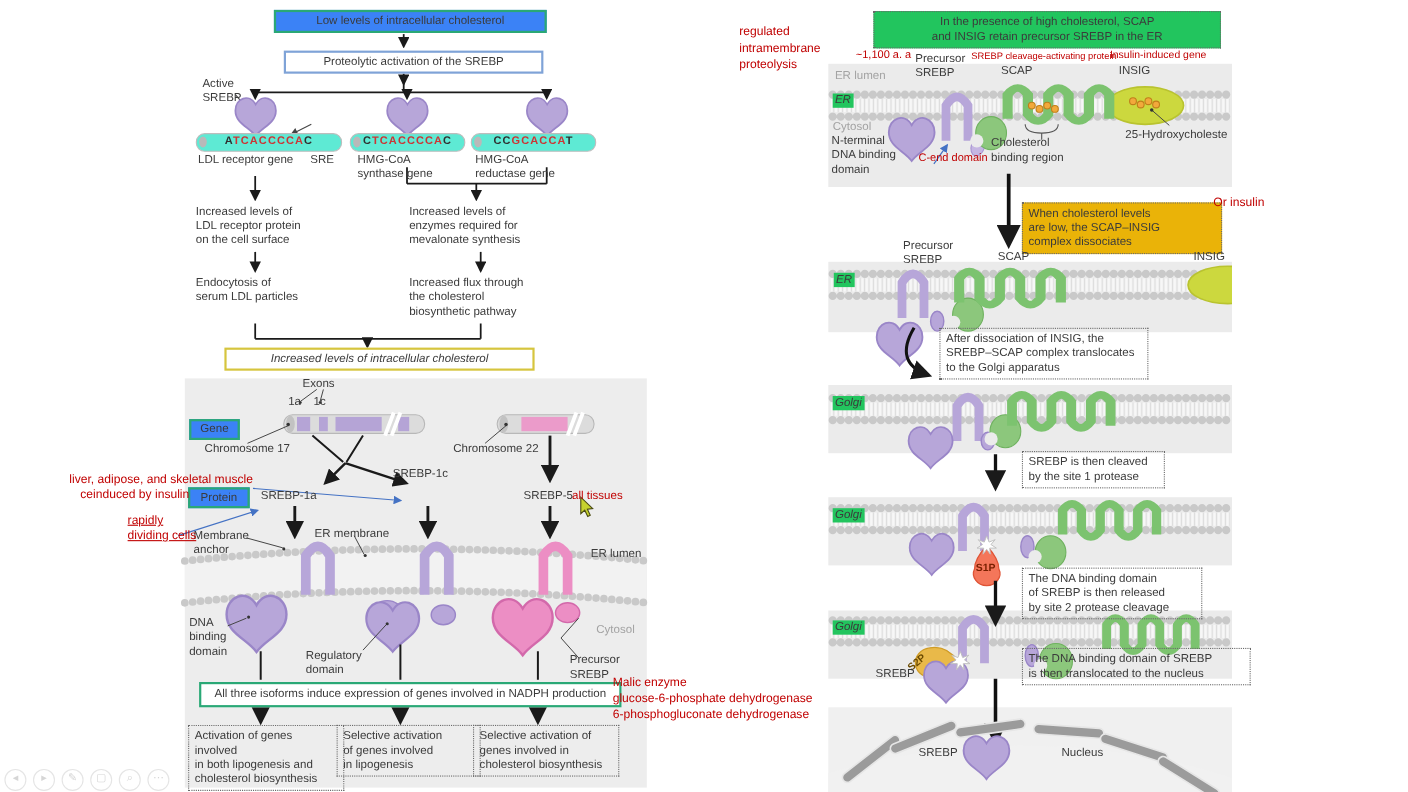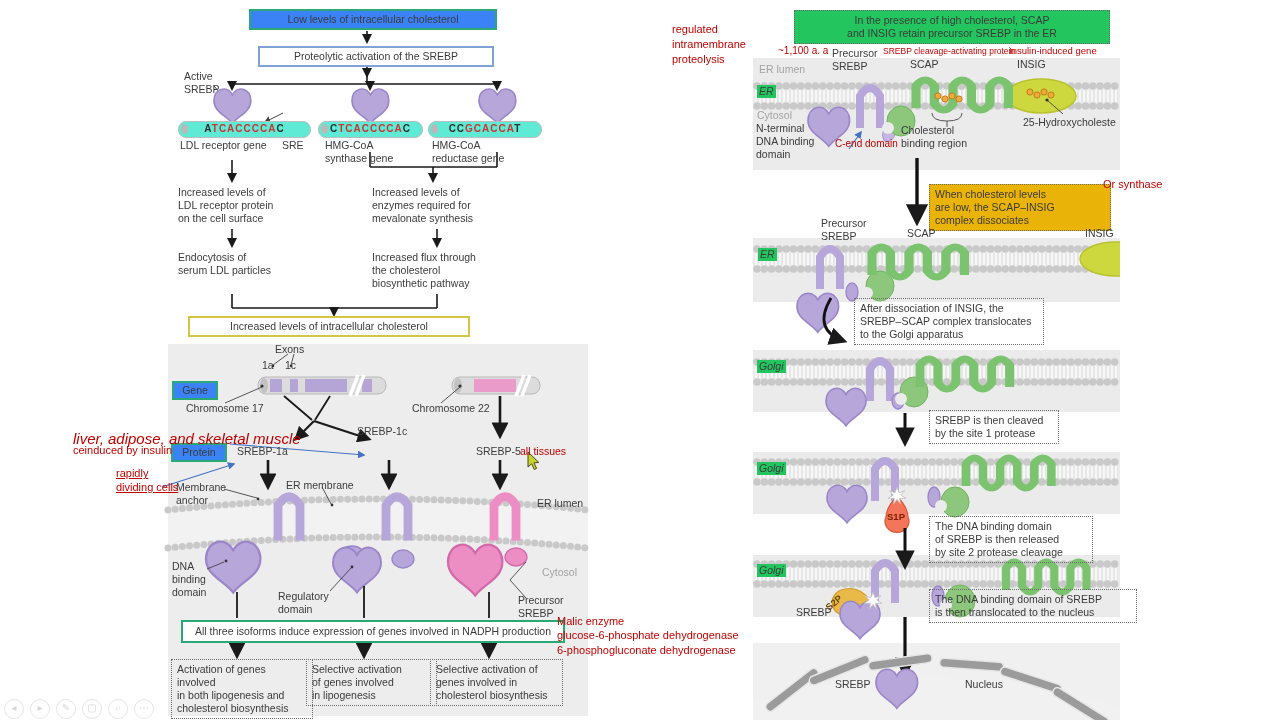--- a/index.html
+++ b/index.html
@@ -283,21 +283,21 @@
 LDL receptor protein
 on the cell surface</div>
 <div class="t pre" style="left:372px;top:186px;">Increased levels of
 enzymes required for
 mevalonate synthesis</div>
 <div class="t pre" style="left:178px;top:251px;">Endocytosis of
 serum LDL particles</div>
 <div class="t pre" style="left:372px;top:251px;">Increased flux through
 the cholesterol
 biosynthetic pathway</div>
-<div class="t ybox ctr" style="left:188px;top:316px;width:270px;">Increased levels of intracellular cholesterol</div>
+<div class="t ybox ctr" style="left:204px;top:316px;width:270px;font-style:italic;">Increased levels of intracellular cholesterol</div>
 
 <div class="t" style="left:275px;top:343px;">Exons</div>
 <div class="t" style="left:262px;top:359px;">1a</div>
 <div class="t" style="left:285px;top:359px;">1c</div>
 <div class="t gbox ctr" style="left:172px;top:381px;width:36px;padding:1px 3px;">Gene</div>
 <div class="t" style="left:186px;top:402px;">Chromosome 17</div>
 <div class="t" style="left:412px;top:402px;">Chromosome 22</div>
 <div class="t gbox ctr" style="left:171px;top:443px;width:46px;padding:1px 3px;">Protein</div>
 <div class="t" style="left:237px;top:445px;">SREBP-1a</div>
 <div class="t" style="left:357px;top:425px;">SREBP-1c</div>
@@ -319,21 +319,21 @@
 <div class="t dbox pre" style="left:171px;top:659px;width:130px;">Activation of genes involved
 in both lipogenesis and
 cholesterol biosynthesis</div>
 <div class="t dbox pre" style="left:306px;top:659px;width:119px;">Selective activation
 of genes involved
 in lipogenesis</div>
 <div class="t dbox pre" style="left:430px;top:659px;width:121px;">Selective activation of
 genes involved in
 cholesterol biosynthesis</div>
 
-<div class="t red" style="left:73px;top:430px;font-size:15px;font-style:italic;">liver, adipose, and skeletal muscle</div>
+<div class="t red" style="left:63px;top:430px;font-size:11px;">liver, adipose, and skeletal muscle</div>
 <div class="t red" style="left:73px;top:444px;font-size:11px;">ceinduced by insulin</div>
 <div class="t red pre" style="left:116px;top:467px;font-size:11px;text-decoration:underline;">rapidly
 dividing cells</div>
 <div class="t red pre" style="left:557px;top:614px;font-size:11px;line-height:1.3;">Malic enzyme
 glucose-6-phosphate dehydrogenase
 6-phosphogluconate dehydrogenase</div>
 
 <div class="t red pre" style="left:672px;top:22px;font-size:11px;line-height:1.35;">regulated
 intramembrane
 proteolysis</div>
@@ -352,21 +352,21 @@
 <div class="t pre" style="left:756px;top:122px;">N-terminal
 DNA binding
 domain</div>
 <div class="t red" style="left:835px;top:138px;font-size:10px;">C-end domain</div>
 <div class="t pre" style="left:901px;top:124px;">Cholesterol
 binding region</div>
 <div class="t" style="left:1023px;top:116px;">25-Hydroxycholeste</div>
 <div class="t dbox pre" style="left:929px;top:184px;width:170px;background:#eab308;">When cholesterol levels
 are low, the SCAP–INSIG
 complex dissociates</div>
-<div class="t red" style="left:1103px;top:178px;font-size:11px;">Or synthase</div>
+<div class="t red" style="left:1103px;top:178px;font-size:11px;">Or insulin</div>
 <div class="t pre" style="left:821px;top:217px;">Precursor
 SREBP</div>
 <div class="t" style="left:907px;top:227px;">SCAP</div>
 <div class="t" style="left:1085px;top:227px;">INSIG</div>
 <div class="t memlabel" style="left:758px;top:248px;">ER</div>
 <div class="t dbox pre" style="left:854px;top:298px;width:178px;">After dissociation of INSIG, the
 SREBP–SCAP complex translocates
 to the Golgi apparatus</div>
 <div class="t memlabel" style="left:757px;top:360px;">Golgi</div>
 <div class="t dbox pre" style="left:929px;top:410px;width:118px;">SREBP is then cleaved

